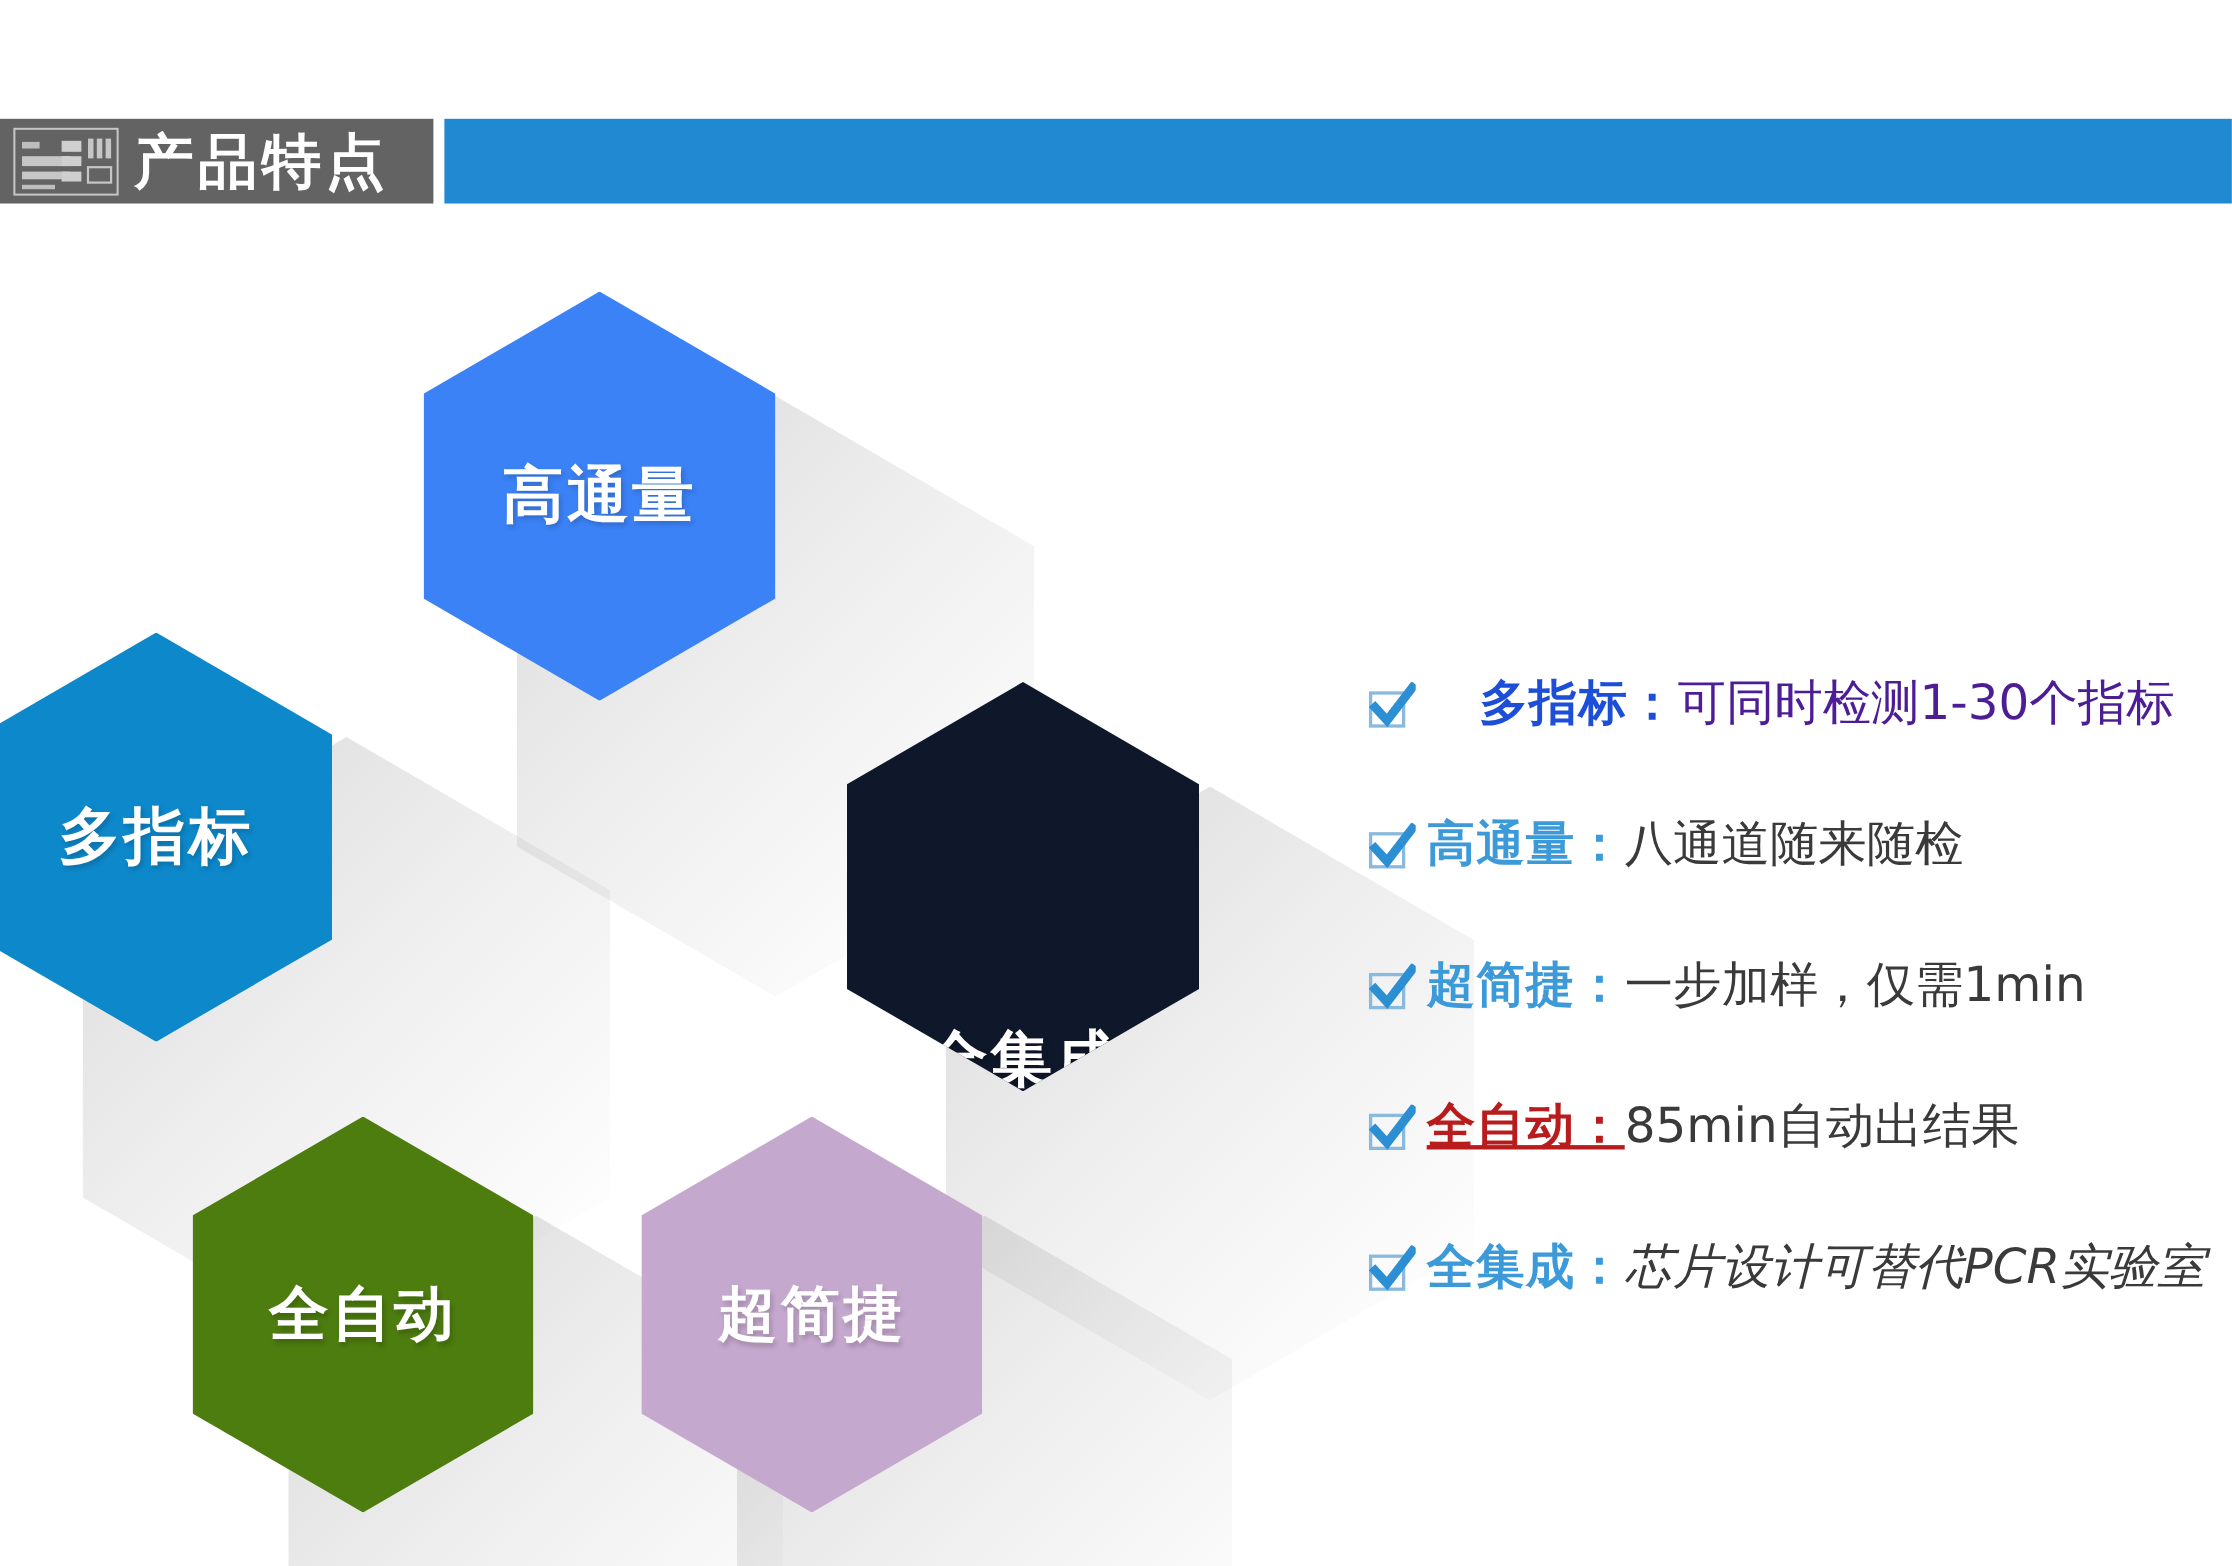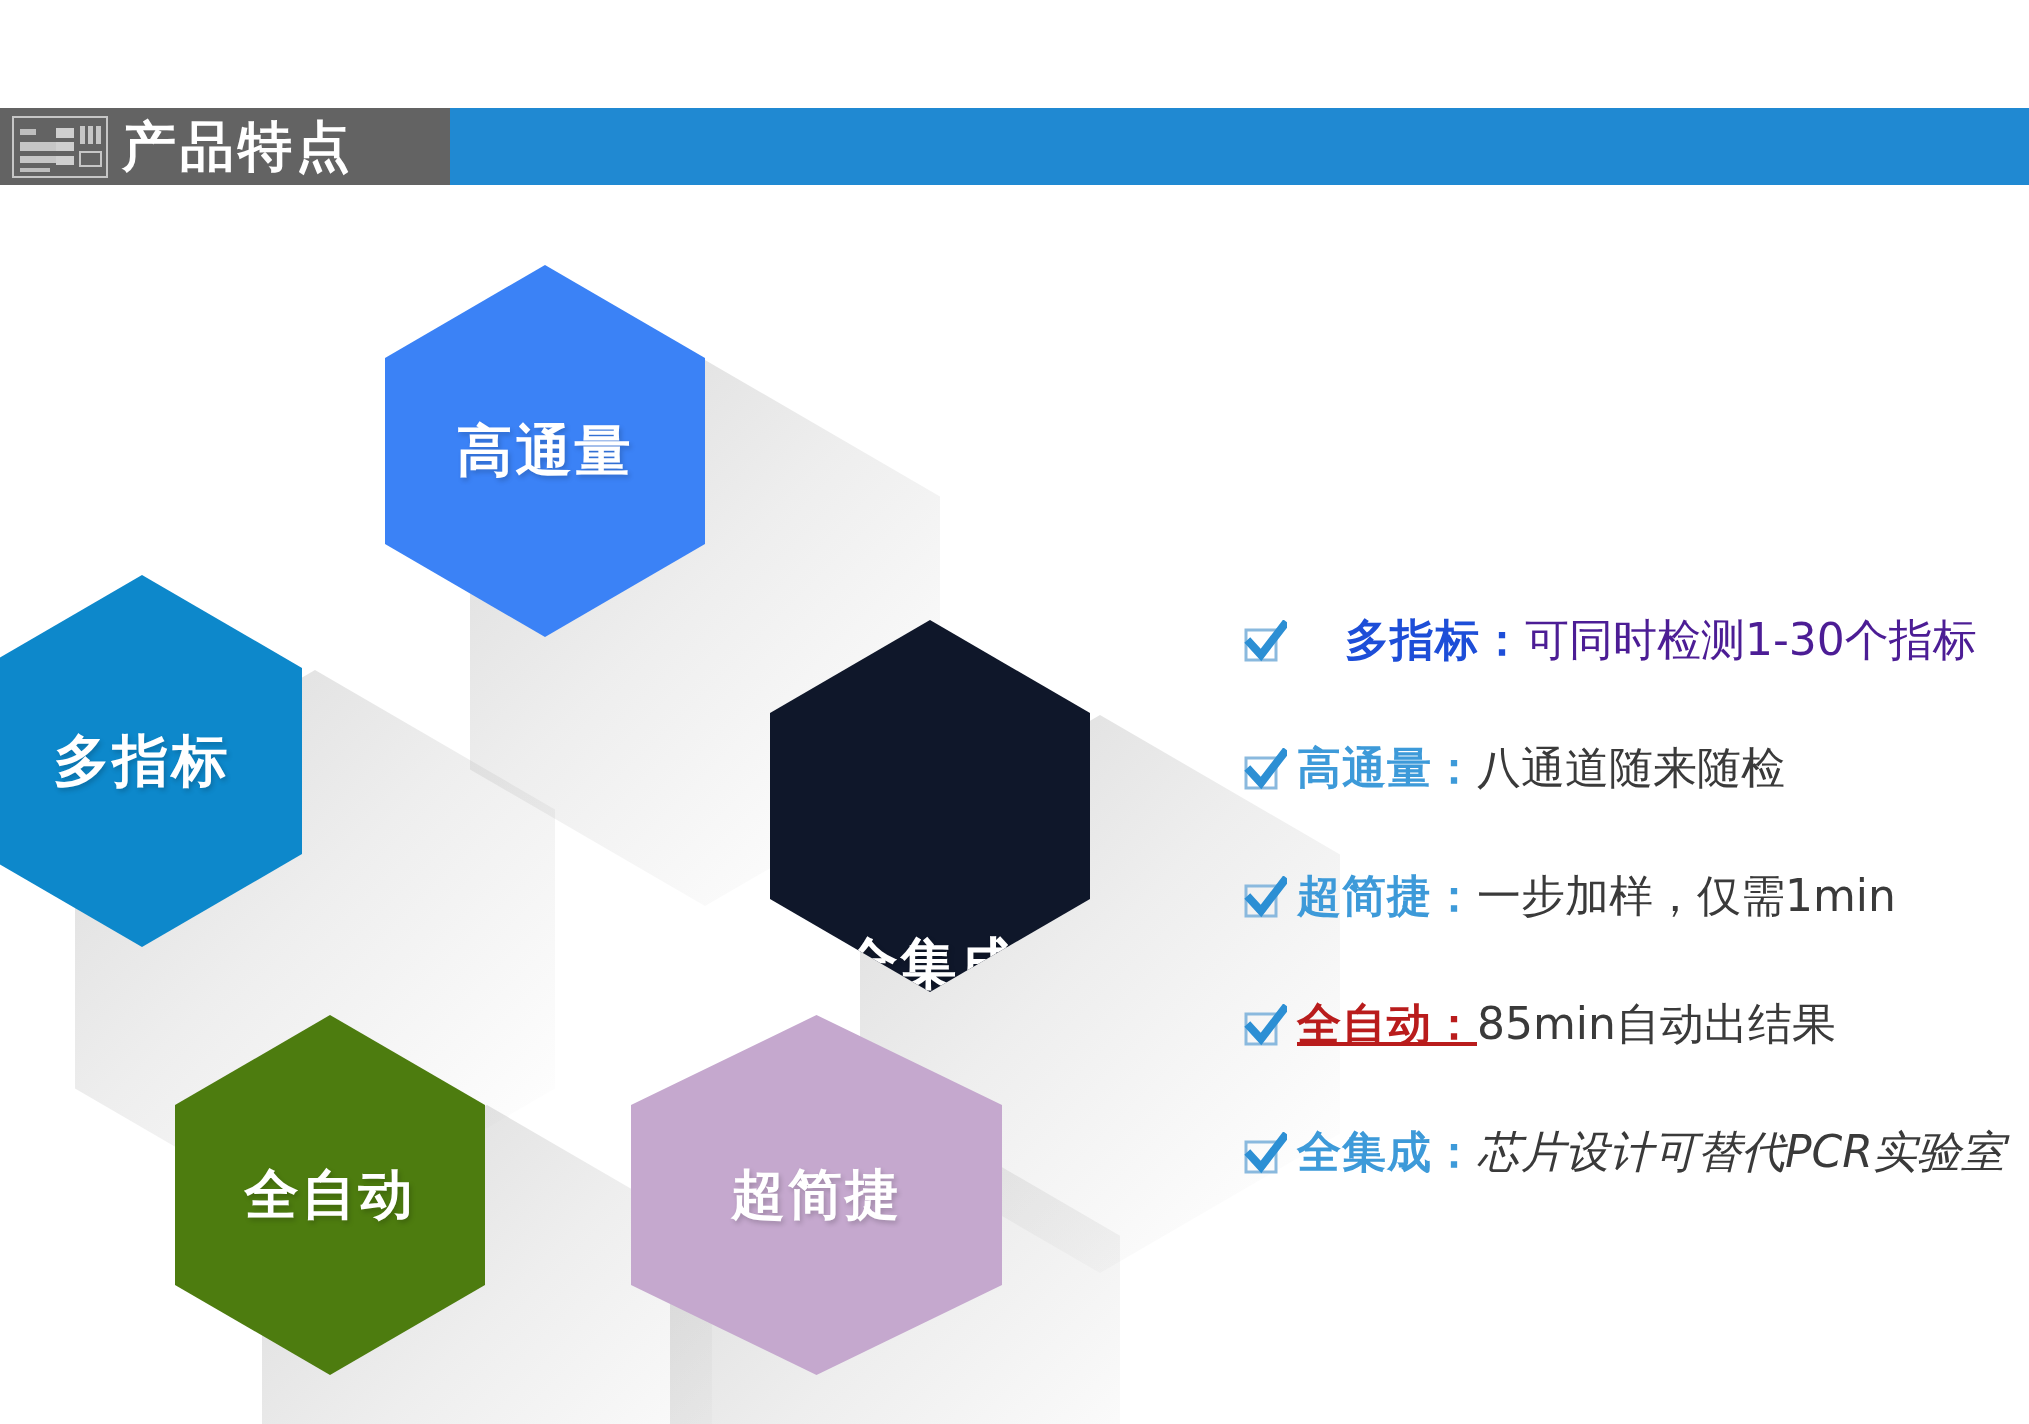--- a/index.html
+++ b/index.html
@@ -13,21 +13,21 @@
 
   
   .header-band {
     position:absolute; left:0; top:108px; width:2029px; height:77px;
   }
   .header-bluebar {
     position:absolute; left:404px; top:0; right:0; height:77px;
     background:#2089d2;
   }
   .header-badge {
-    position:absolute; left:0; top:0; width:450px; height:77px;
+    position:absolute; left:0; top:0; width:394px; height:77px;
     background:#636363;
     display:flex; align-items:center;
   }
   .badge-icon {
     width:96px; height:62px; margin-left:12px;
     flex:0 0 auto; position:relative;
     opacity:.85;
   }
   .badge-icon svg { display:block; }
   .badge-title {
@@ -74,21 +74,21 @@
 
   #hex-duozhibiao   { left:-18px; top:365px; width:320px; height:372px; background:#0d88cb; z-index:4; }
   #sh-duozhibiao    { left:75px;  top:460px; width:480px; height:558px; }
 
   #hex-quanjicheng  { left:770px; top:410px; width:320px; height:372px; background:#4dc2ec; z-index:4; }
   #sh-quanjicheng   { left:860px; top:505px; width:480px; height:558px; }
 
   #hex-quanzidong   { left:175px; top:805px; width:310px; height:360px; background:#a4d5cf; z-index:3; }
   #sh-quanzidong    { left:262px; top:895px; width:450px; height:523px; }
 
-  #hex-chaojianjie  { left:583px; top:805px; width:371px; height:360px; background:#c5a8ce; z-index:3;margin-left:48px; }
+  #hex-chaojianjie  { left:583px; top:805px; width:310px; height:360px; background:#c5a8ce; z-index:3; }
   #sh-chaojianjie   { left:670px; top:895px; width:450px; height:523px; }
 
   #hex-gaotongliang span { font-size:56px; }
   #hex-duozhibiao   span { font-size:56px; }
   #hex-quanjicheng  span { font-size:56px; }
   #hex-quanzidong   span { font-size:54px; }
   #hex-chaojianjie  span { font-size:54px; }
 
   
   .features {

